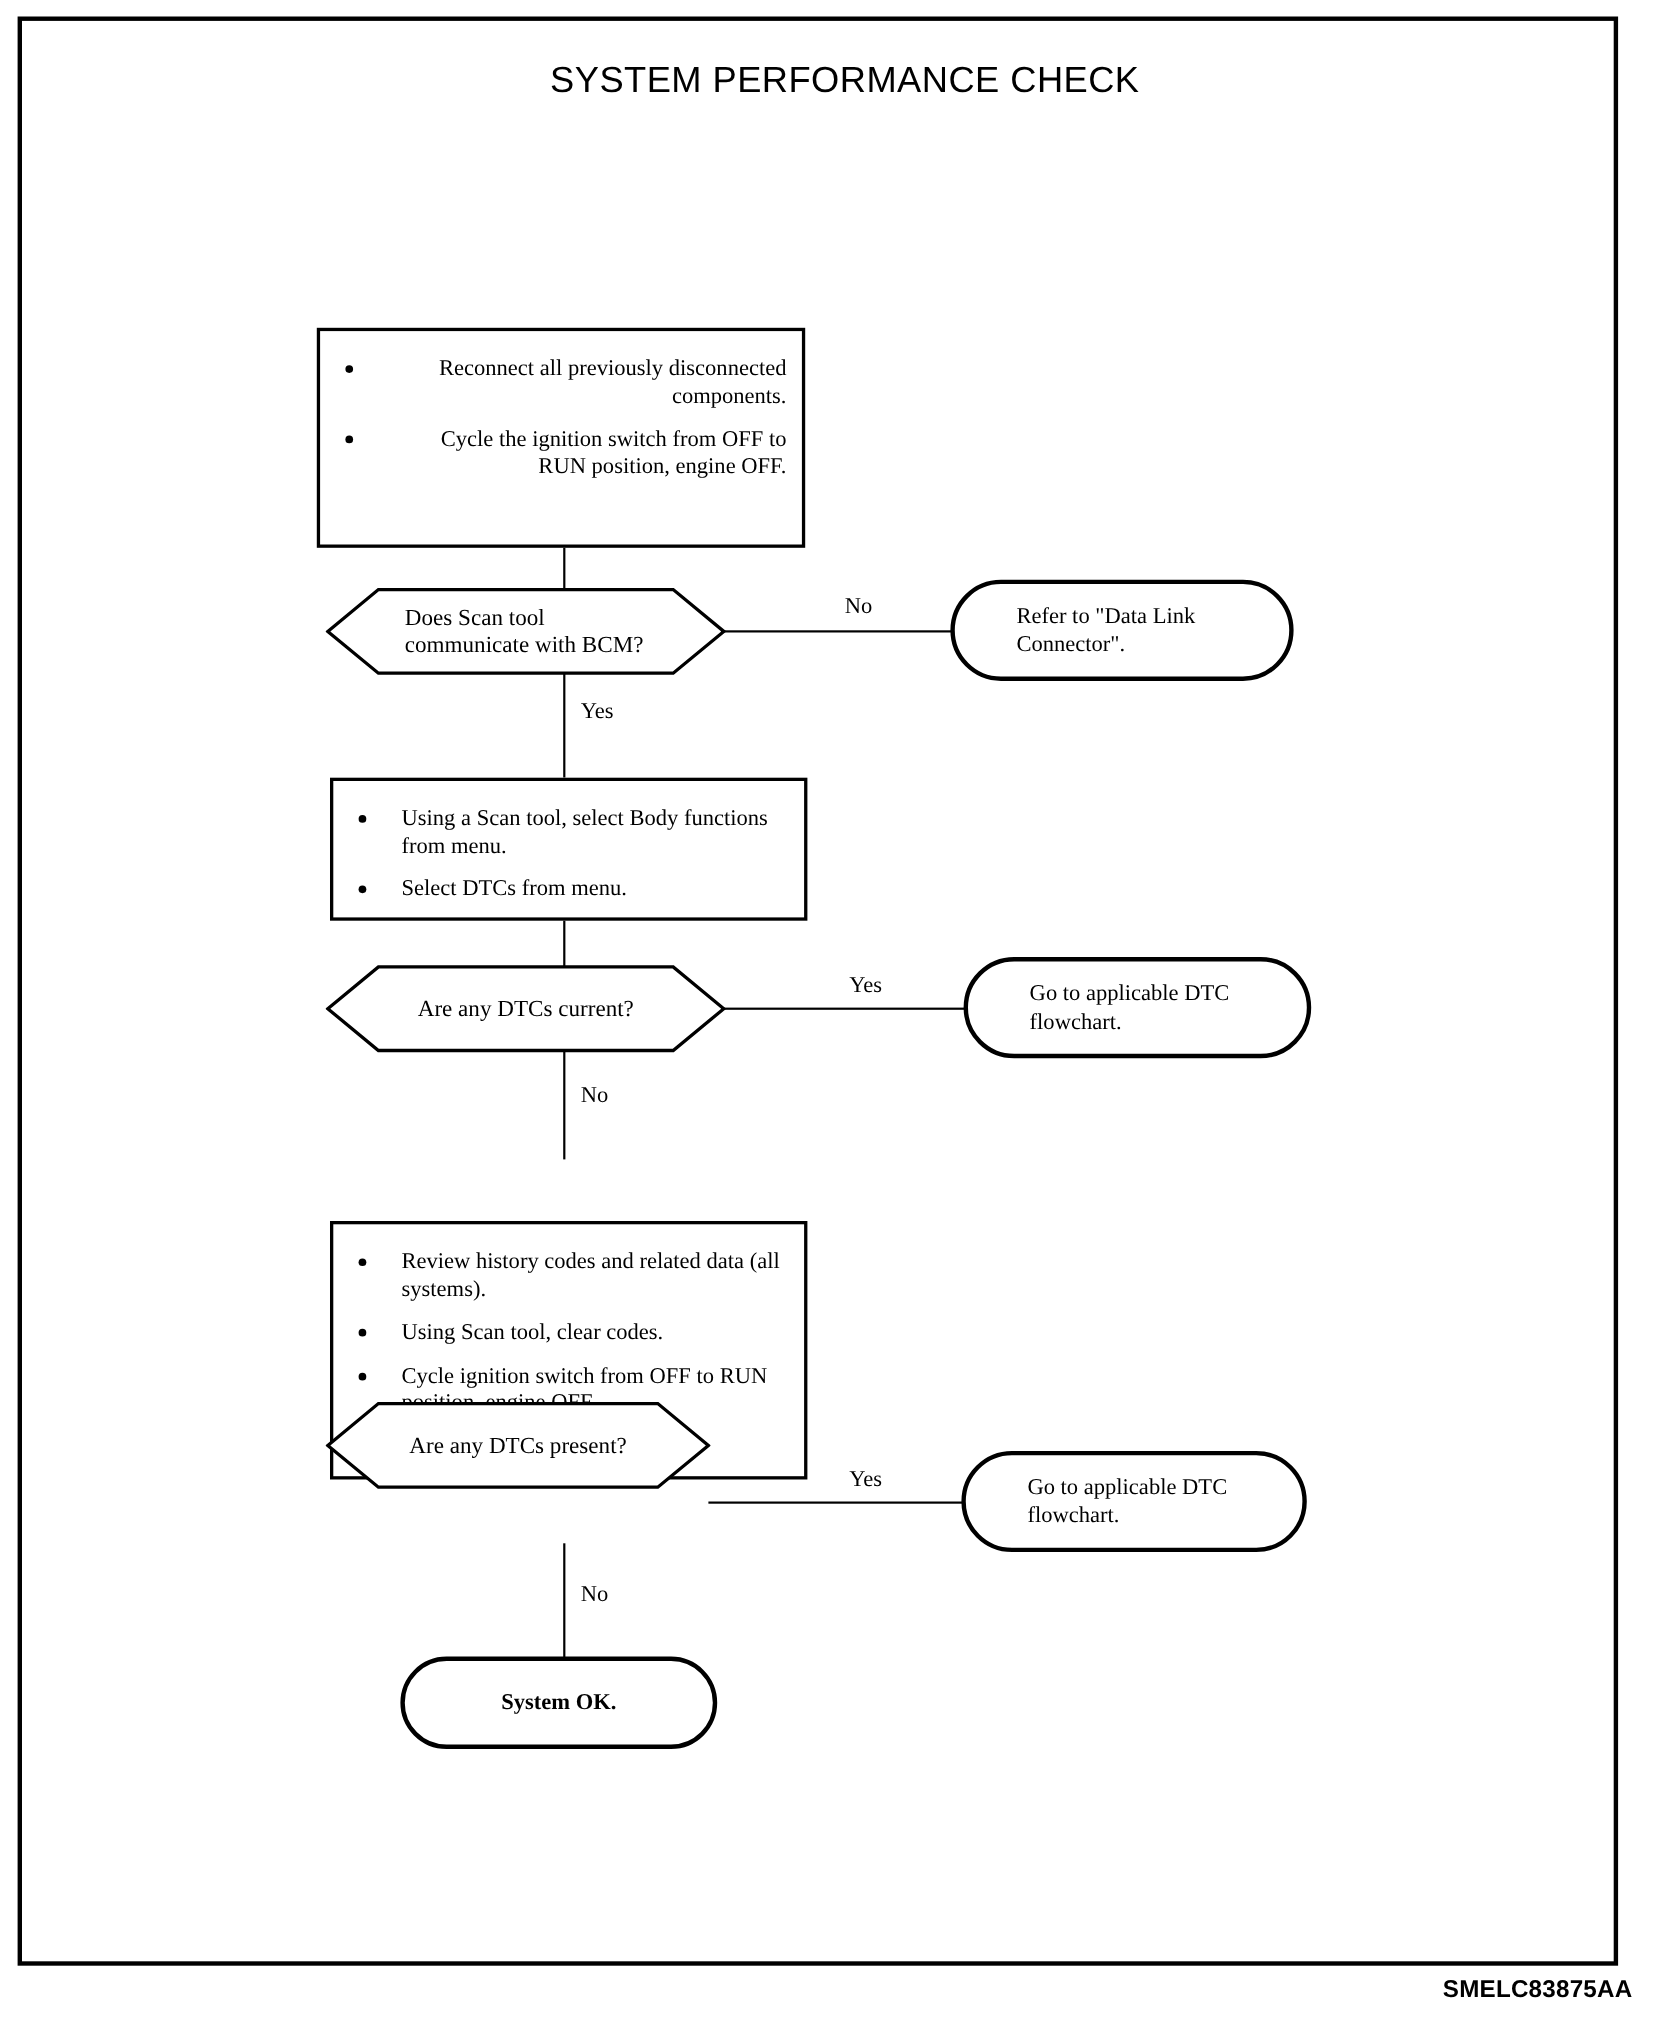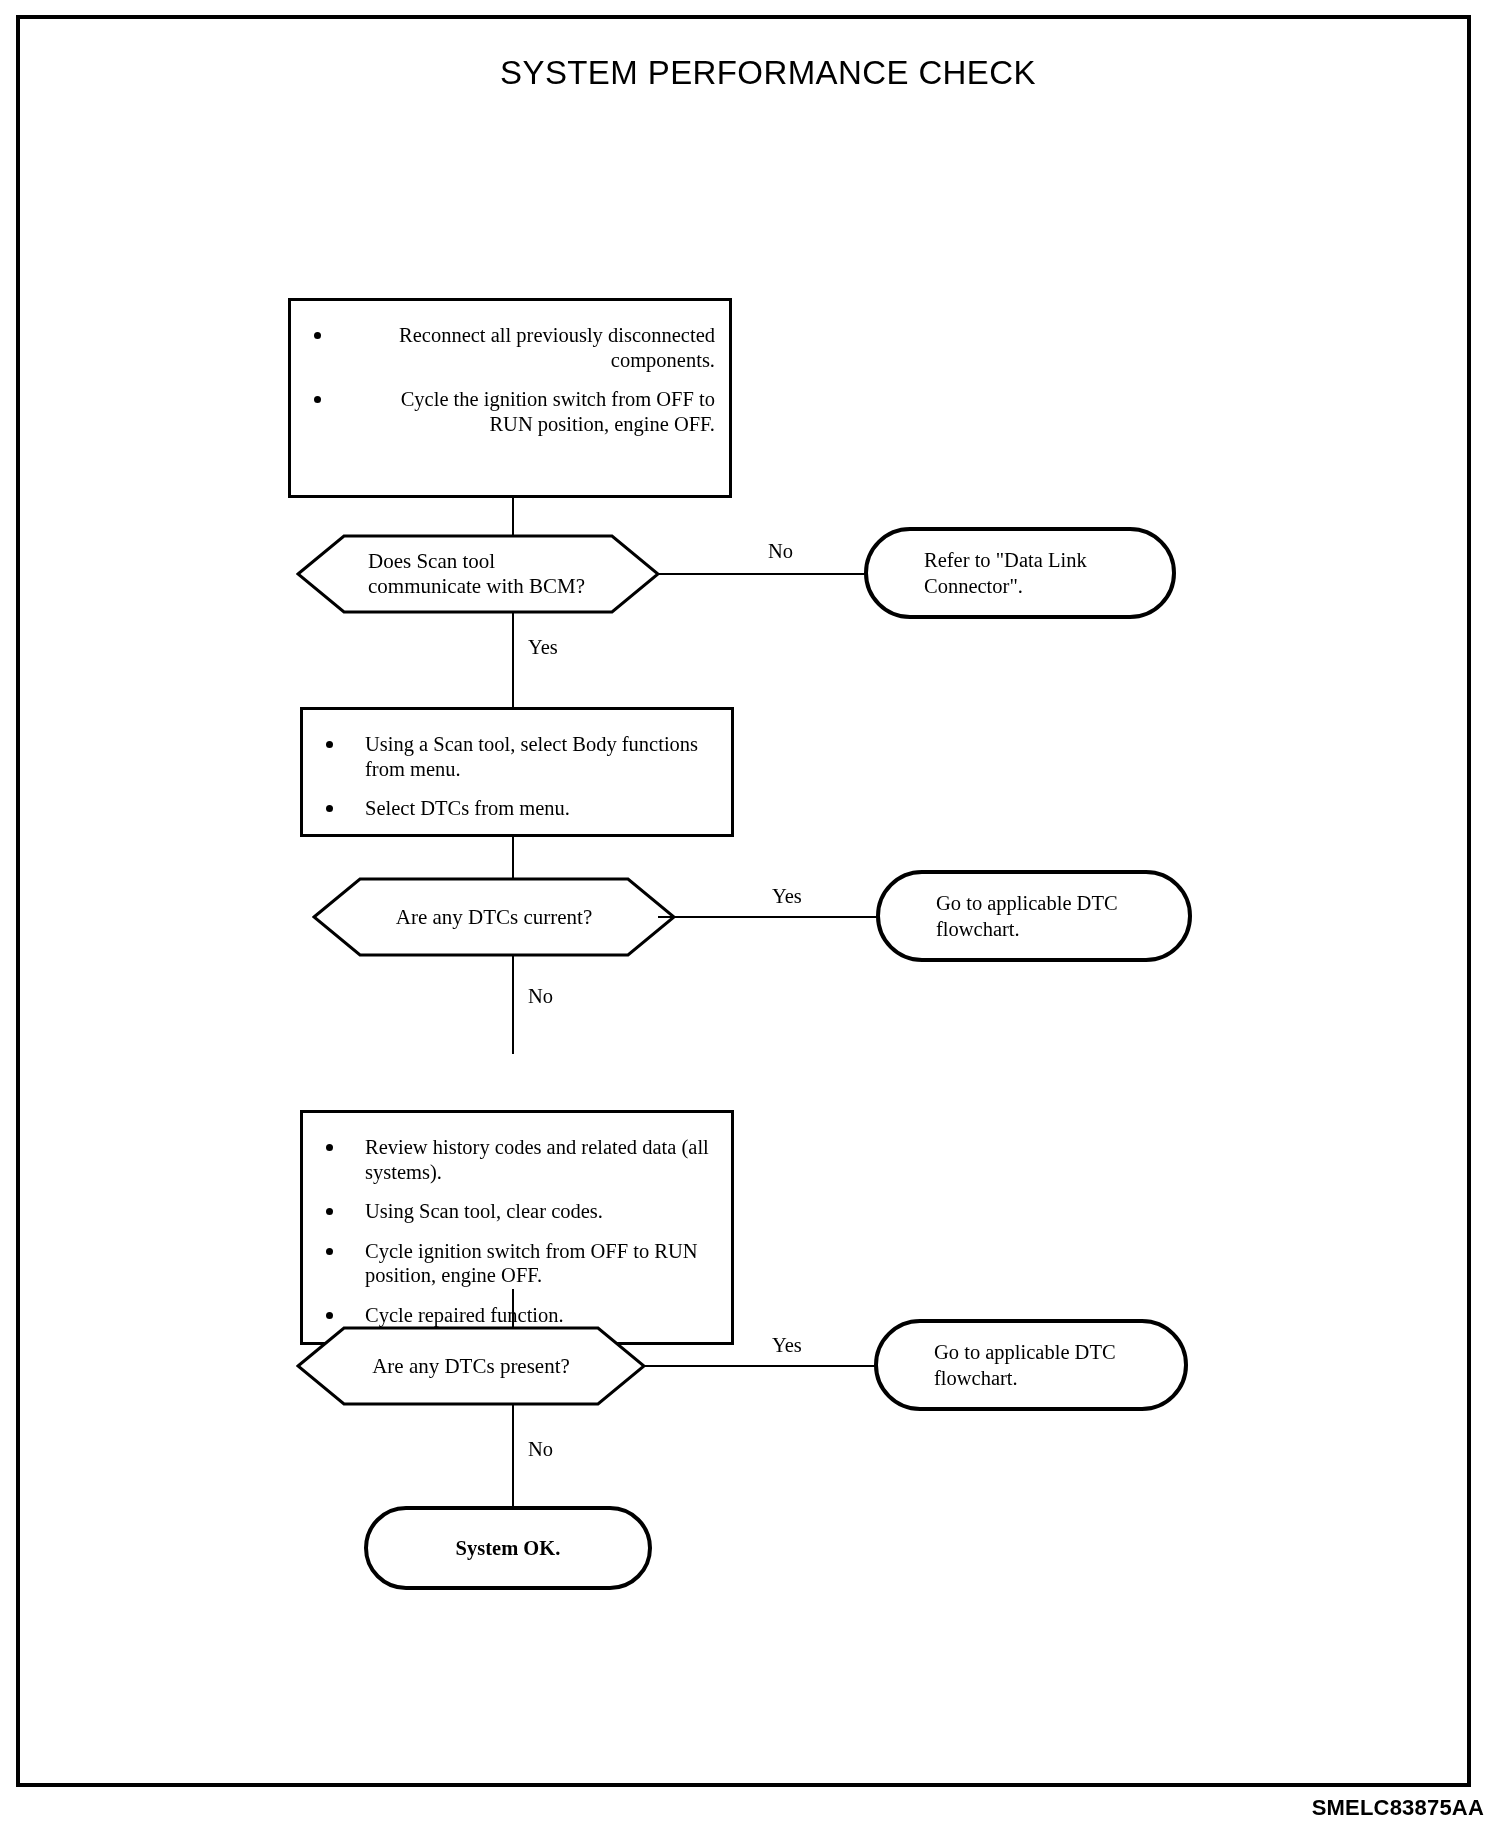--- a/index.html
+++ b/index.html
@@ -190,21 +190,21 @@
         <li>
           <span class="bullet"></span>
           <span>Select DTCs from menu.</span>
         </li>
       </ul>
     </div>
   </div>
 
   <div class="vline" style="left:512px; top:837px; height:45px;"></div>
 
-  <div class="hex-wrap" style="left:312px; top:876px; width:364px; height:82px;">
+  <div class="hex-wrap" style="left:296px; top:876px; width:364px; height:82px;">
     <svg width="364" height="82" viewBox="0 0 364 82">
       <polygon points="2,41 48,3 316,3 362,41 316,79 48,79" fill="#ffffff" stroke="#000000" stroke-width="3"></polygon>
     </svg>
     <div class="hex-label">Are any DTCs current?</div>
   </div>
 
   <div class="hline" style="left:658px; top:916px; width:224px;"></div>
   <div class="branch-label" style="left:772px; top:885px;">Yes</div>
 
   <div class="node term" style="left:876px; top:870px; width:316px; height:92px;">
@@ -232,21 +232,21 @@
         <li>
           <span class="bullet"></span>
           <span>Cycle repaired function.</span>
         </li>
       </ul>
     </div>
   </div>
 
   <div class="vline" style="left:512px; top:1289px; height:42px;"></div>
 
-  <div class="hex-wrap" style="left:296px; top:1325px; width:350px; height:82px;text-decoration:underline;">
+  <div class="hex-wrap" style="left:296px; top:1273px; width:350px; height:82px;text-decoration:underline;">
     <svg width="350" height="82" viewBox="0 0 350 82">
       <polygon points="2,41 48,3 302,3 348,41 302,79 48,79" fill="#ffffff" stroke="#000000" stroke-width="3"></polygon>
     </svg>
     <div class="hex-label">Are any DTCs present?</div>
   </div>
 
   <div class="hline" style="left:644px; top:1365px; width:236px;"></div>
   <div class="branch-label" style="left:772px; top:1334px;">Yes</div>
 
   <div class="node term" style="left:874px; top:1319px; width:314px; height:92px;">

